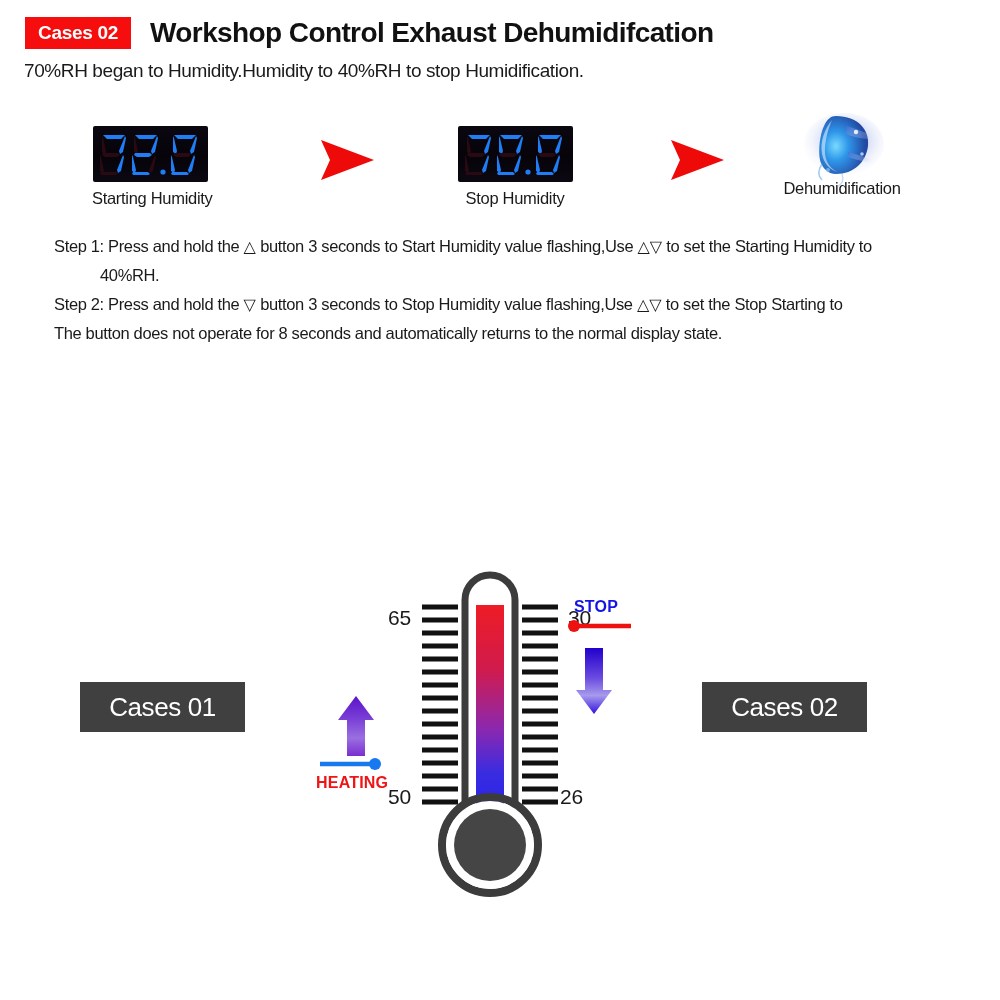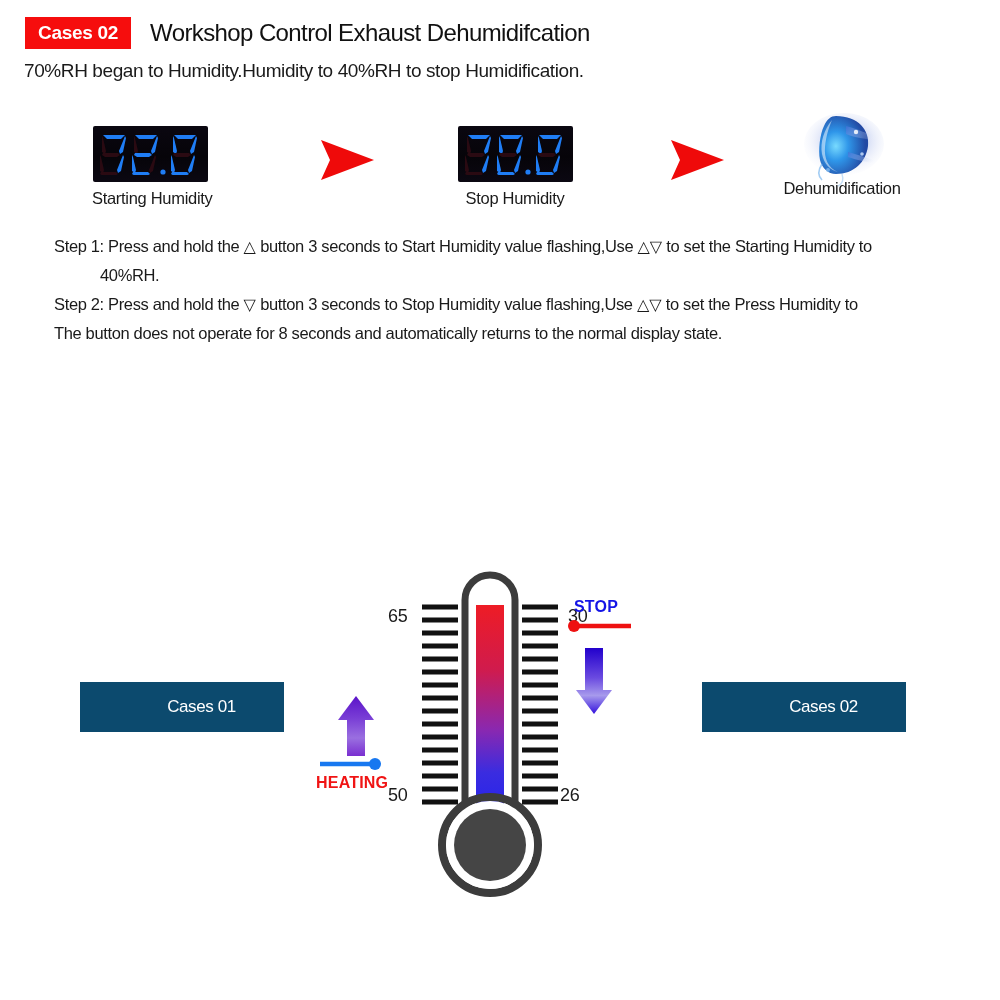--- a/index.html
+++ b/index.html
@@ -31,22 +31,22 @@
     color: #ffffff;
     font-size: 19px;
     font-weight: 600;
     letter-spacing: -0.3px;
     padding: 6px 13px 7px 13px;
     line-height: 1;
     white-space: nowrap;
   }
   .header-title {
     margin-left: 19px;
-    font-size: 24px;
-    font-weight: 400;
+    font-size: 28px;
+    font-weight: 700;
     color: #111111;
     letter-spacing: -0.6px;
     white-space: nowrap;
   }
   .header-sub {
     position: absolute;
     left: 24px; top: 60px;
     font-size: 19px;
     font-weight: 400;
     color: #1a1a1a;
@@ -121,44 +121,43 @@
 
   
   .diagram {
     position: absolute;
     left: 0; top: 560px;
     width: 1000px;
     height: 360px;
   }
   .case-box {
     position: absolute;
-    background: #0c4a6e;
+    background: #404040;
     color: #ffffff;
-    font-size: 17px;
+    font-size: 26px;
     letter-spacing: -0.4px;
     display: flex;
     align-items: center;
     justify-content: center;
     height: 50px;
     width: 165px;
-    padding-left: 39px;
   }
   .case-box.left  { left: 80px;  top: 122px; }
   .case-box.right { left: 702px; top: 122px; width: 165px; }
 
   .thermo {
     position: absolute;
     left: 390px; top: 0px;
     width: 250px;
     height: 350px;
   }
 
   .scale-num {
     position: absolute;
-    font-size: 18px;
+    font-size: 21px;
     color: #1a1a1a;
     letter-spacing: -0.3px;
   }
 
   .marker-label {
     position: absolute;
     font-size: 16px;
     font-weight: 700;
     letter-spacing: 0.2px;
   }
@@ -318,21 +317,21 @@
     <span class="tri">△▽</span>
     <span>to set the Starting Humidity to</span>
   </div>
   <div class="step-line step-indent">40%RH.</div>
 
   <div class="step-line">
     <span>Step 2: Press and hold the</span>
     <span class="tri">▽</span>
     <span>button 3 seconds to Stop Humidity value flashing,Use</span>
     <span class="tri">△▽</span>
-    <span>to set the Press Humidity to</span>
+    <span>to set the Stop Starting to</span>
   </div>
 
   <div class="step-line">The button does not operate for 8 seconds and automatically returns to the normal display state.</div>
 </div>
 
 <div class="diagram">
 
   <div class="case-box left">Cases 01</div>
   <div class="case-box right">Cases 02</div>
 

